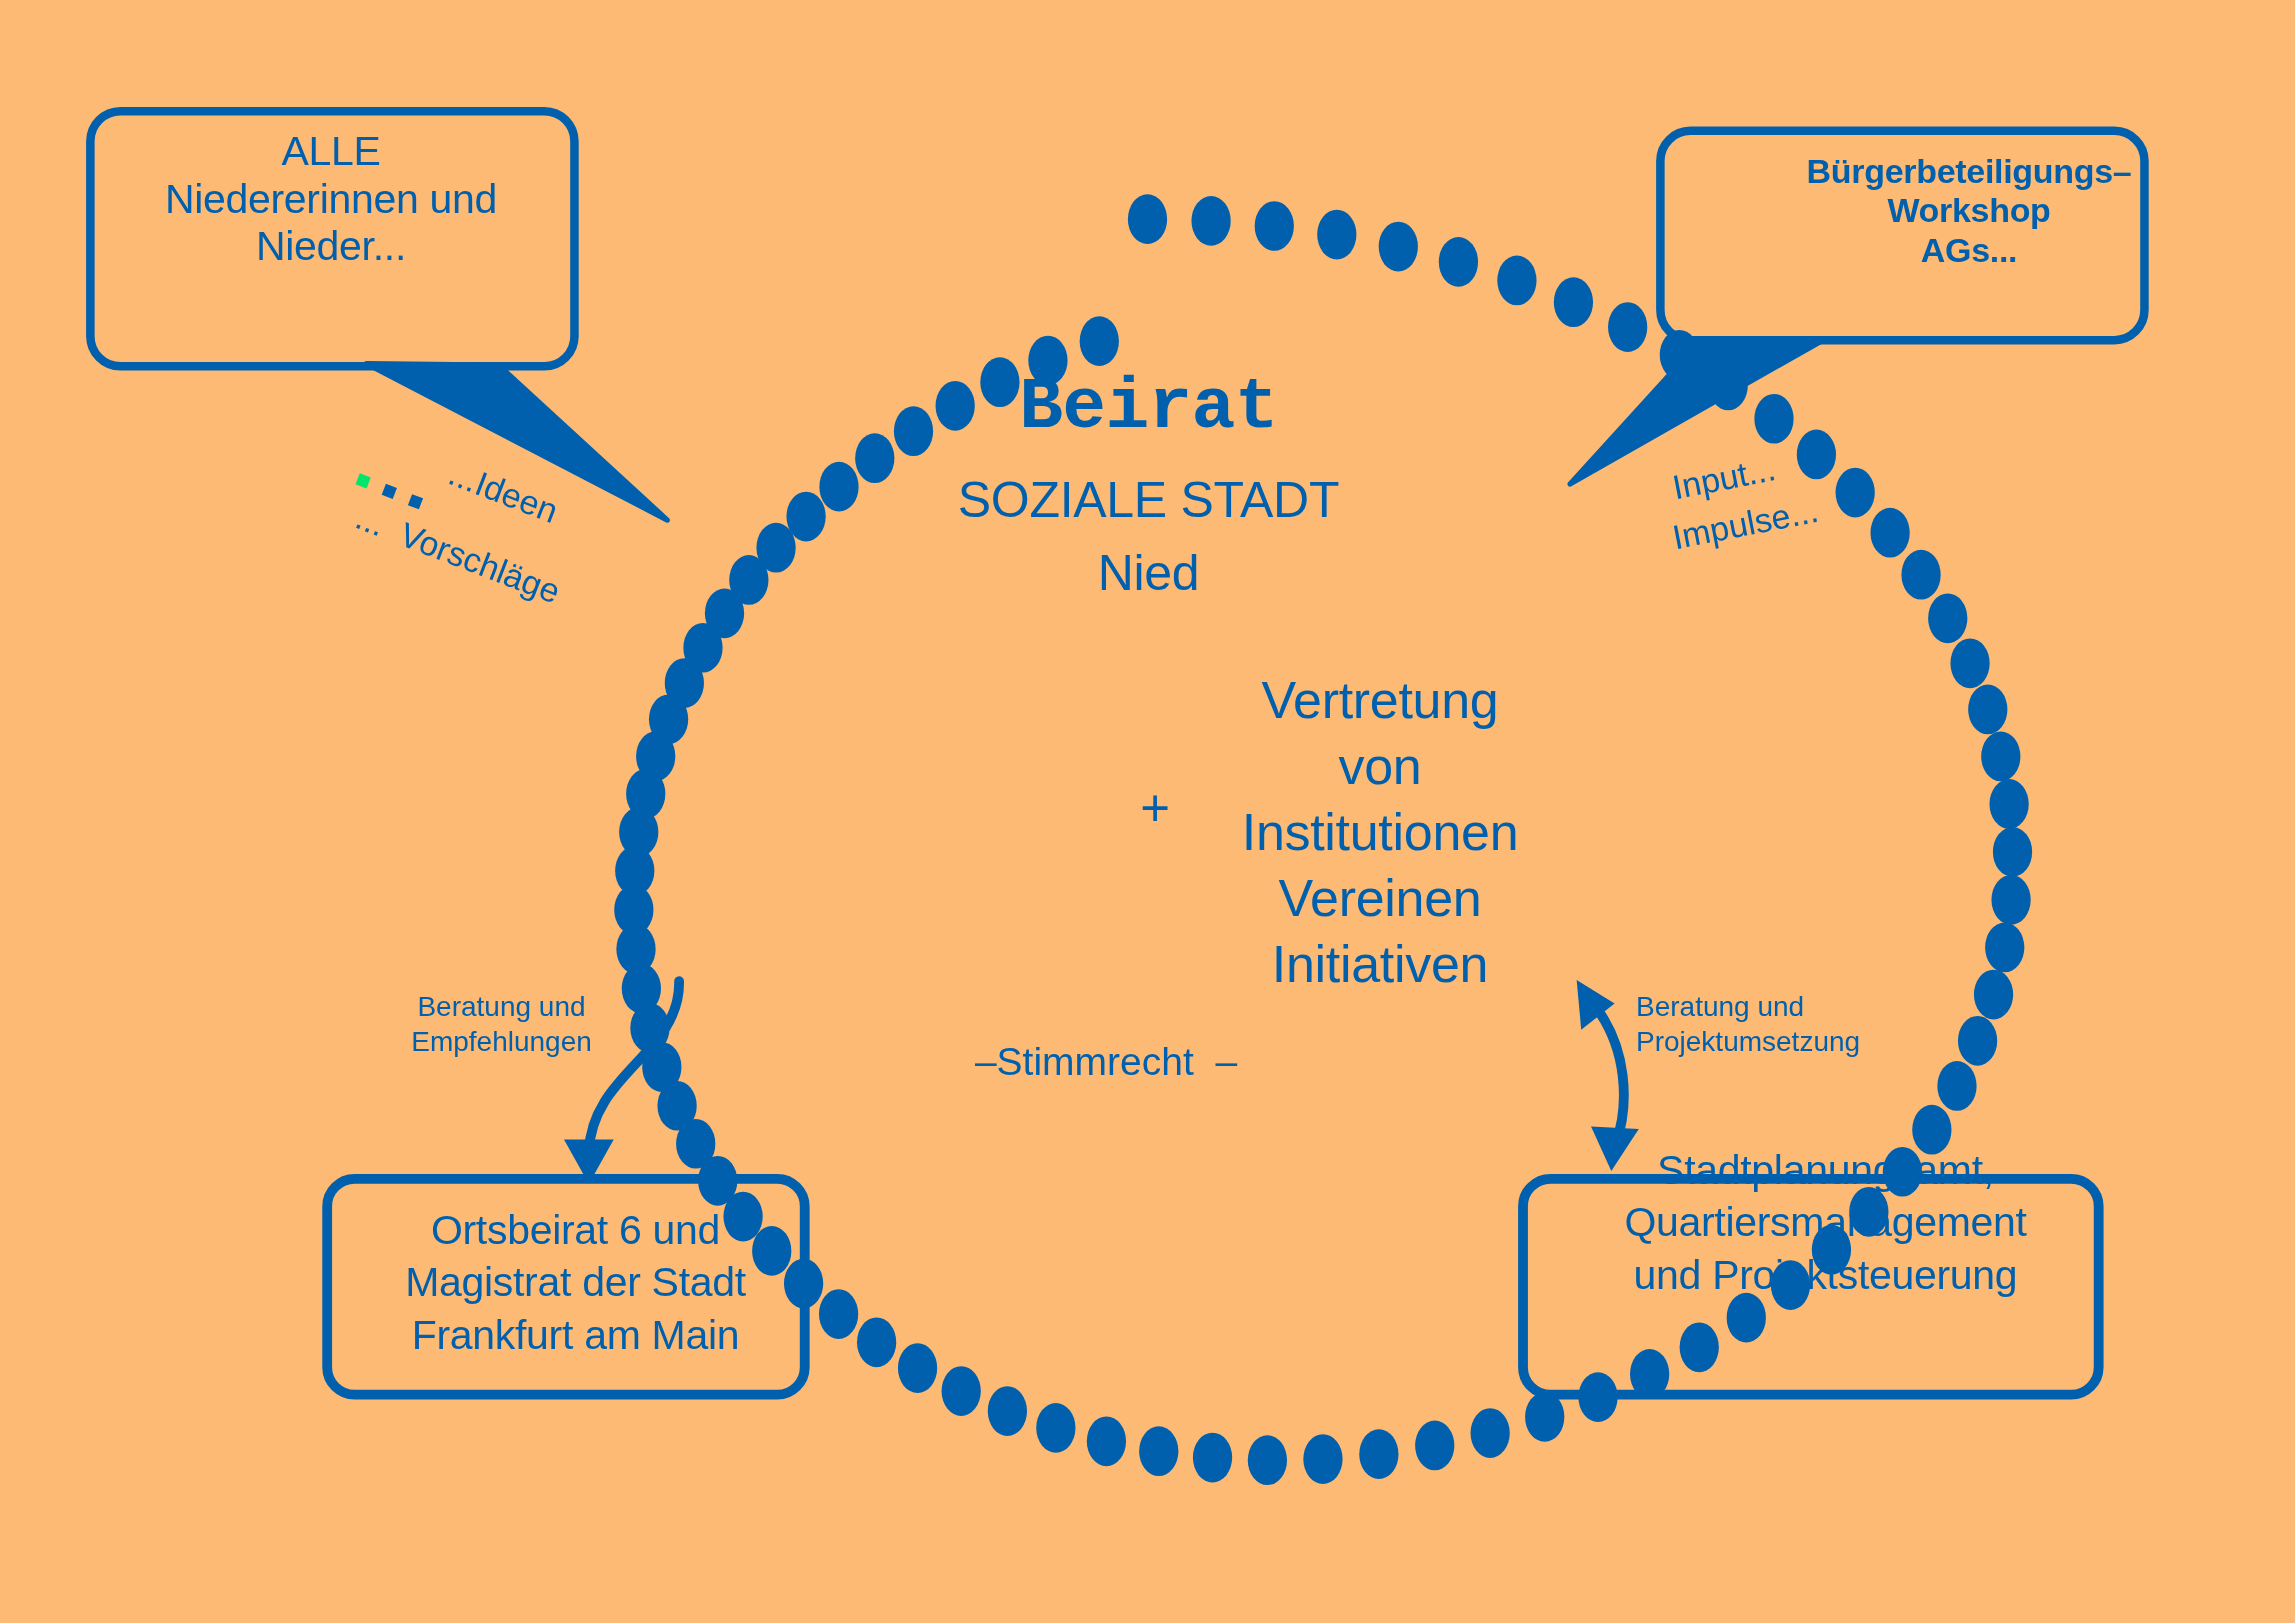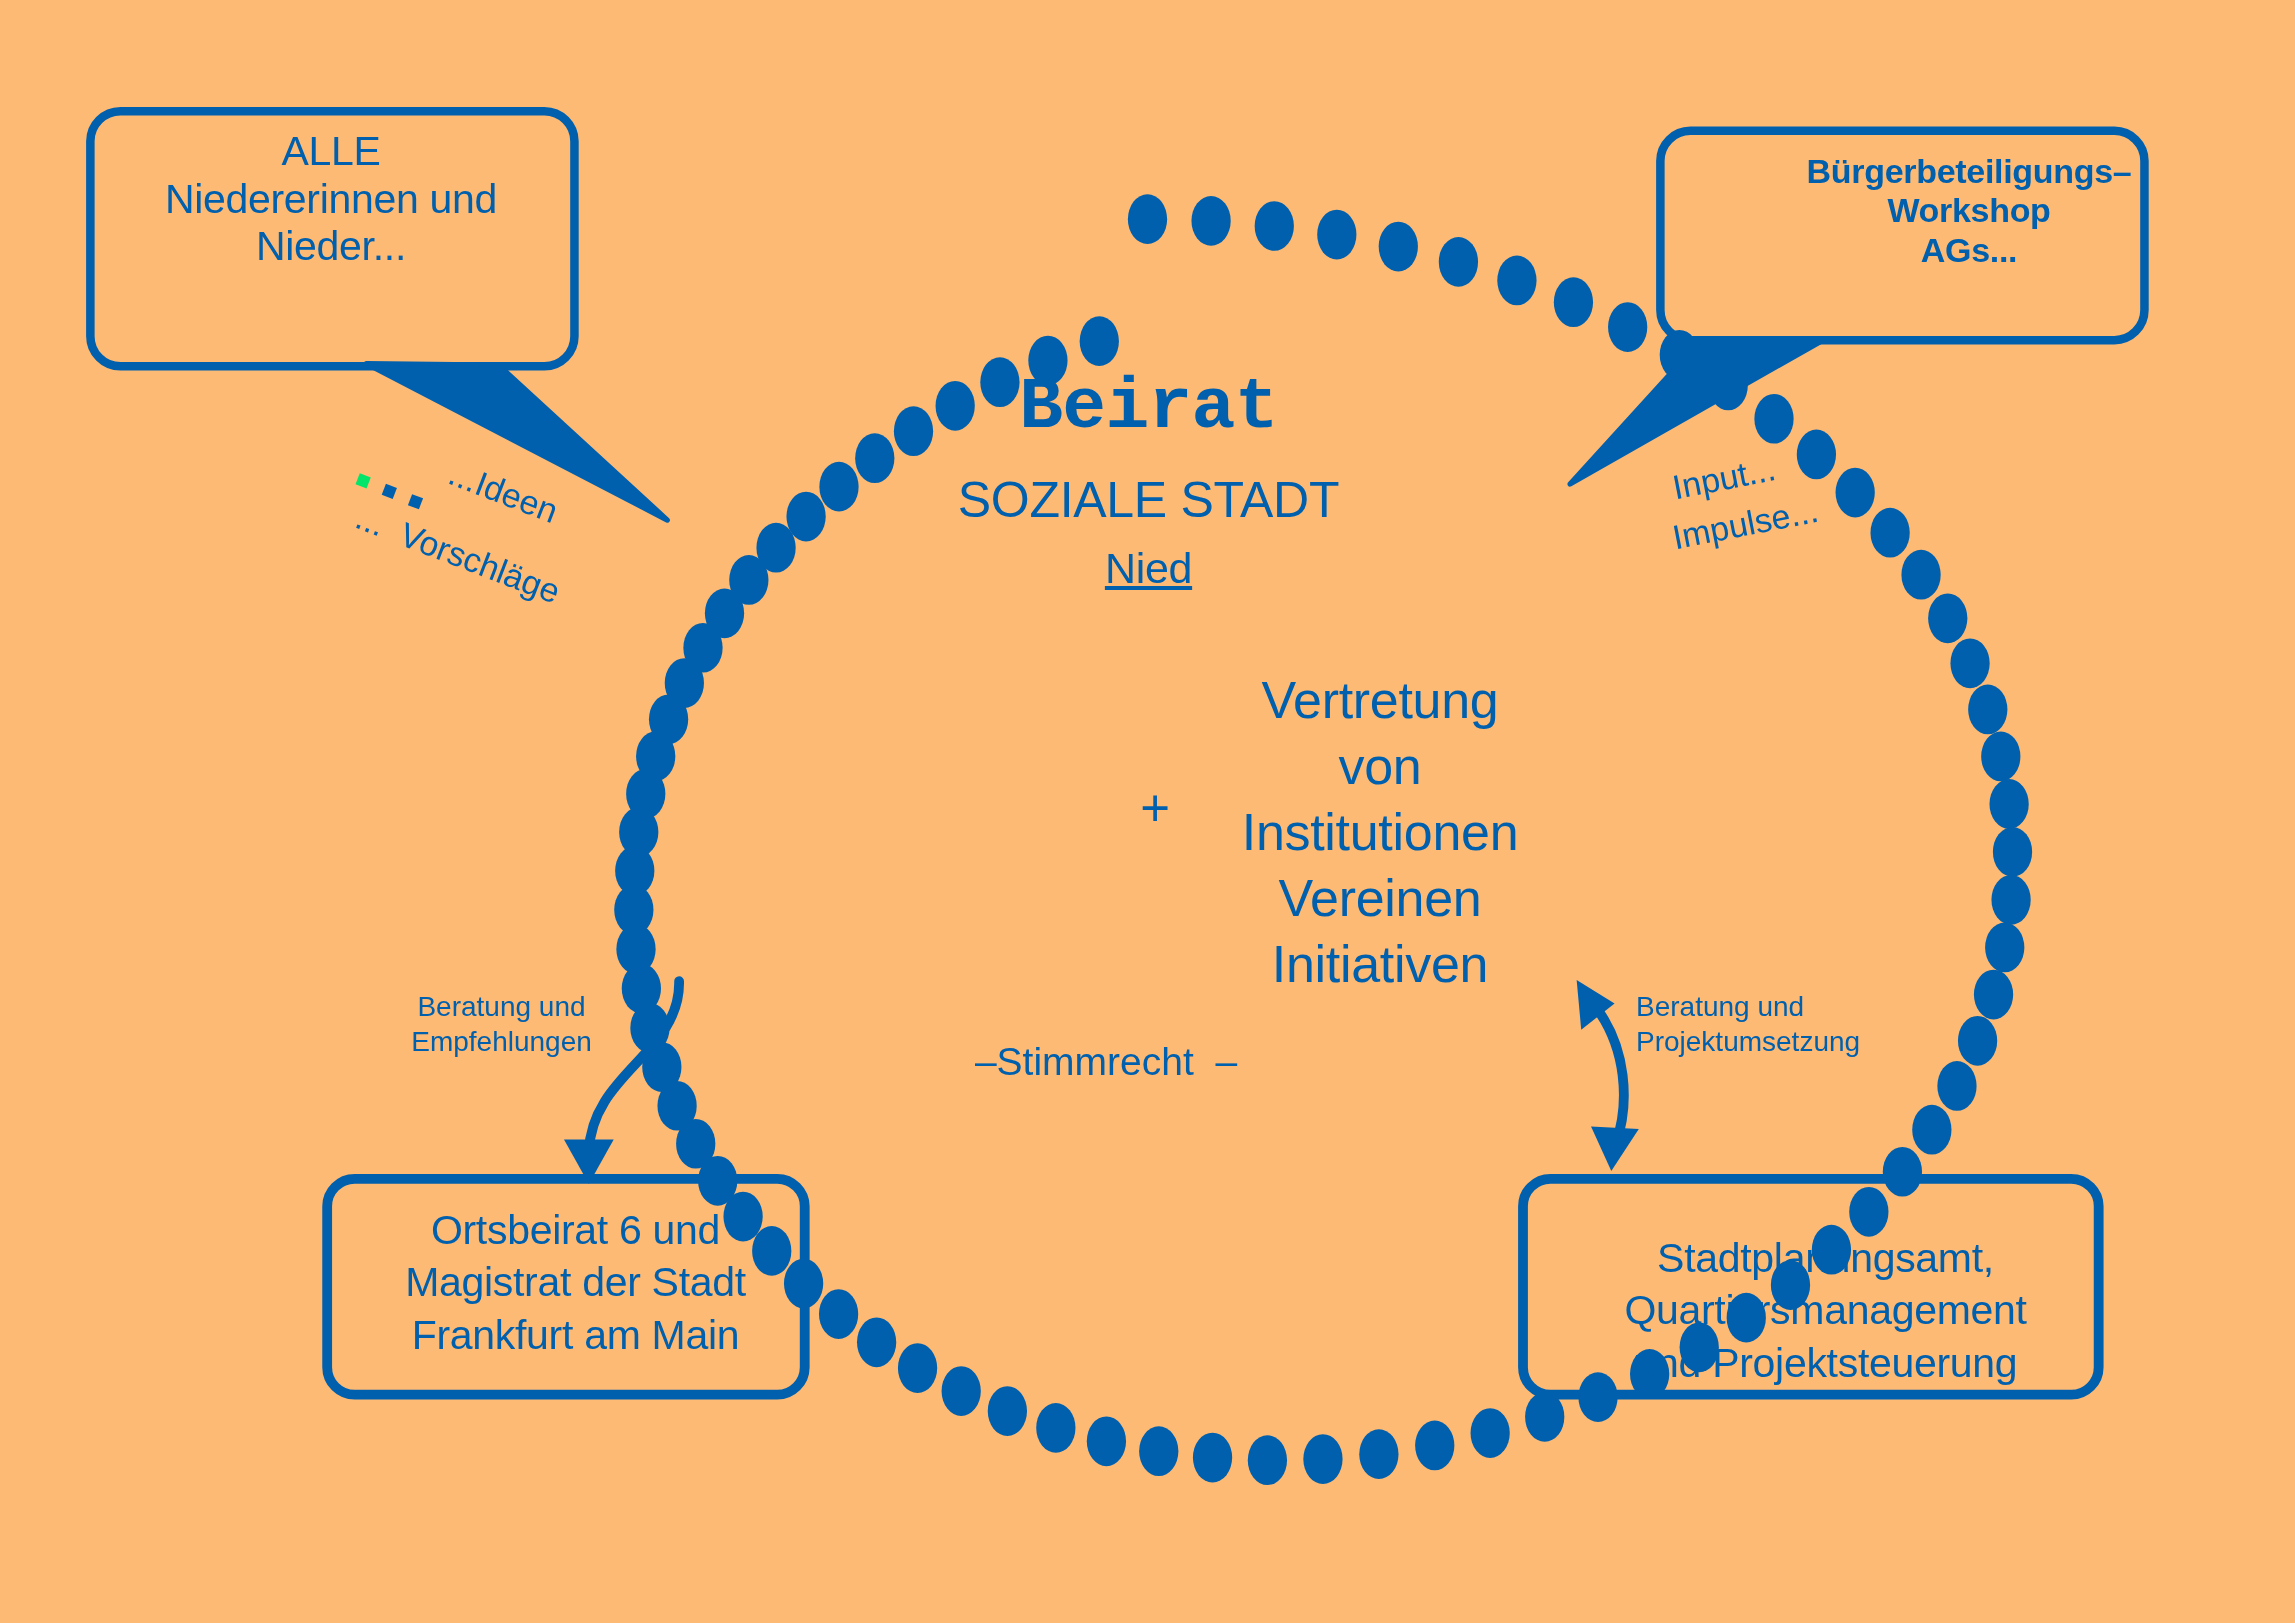--- a/index.html
+++ b/index.html
@@ -58,22 +58,21 @@
     font-family: Liberation Mono, monospace;
   }
   #beirat-sub1 {
     left: 772px; top: 471px;
     width: 753px;
     font-size: 50px;
   }
   #beirat-sub2 {
     left: 772px; top: 544px;
     width: 753px;
-    font-size: 43px;
-    text-decoration: underline;
+    font-size: 50px;
   }
   #col-left {
     left: 707px; top: 667px;
     width: 406px;
     font-size: 41px;
     line-height: 1.27;
   }
   #col-right {
     left: 1197px; top: 667px;
     width: 366px;
@@ -141,21 +140,21 @@
   }
 
   
   #box-left-text {
     left: 340px; top: 1204px;
     width: 471px;
     font-size: 41px;
     line-height: 1.28;
   }
   #box-right-text {
-    left: 1531px; top: 1232px;
+    left: 1531px; top: 1144px;
     width: 589px;
     font-size: 41px;
     line-height: 1.28;
   }
 </style>
 </head>
 <body>
 
 <div id="stage">
 

